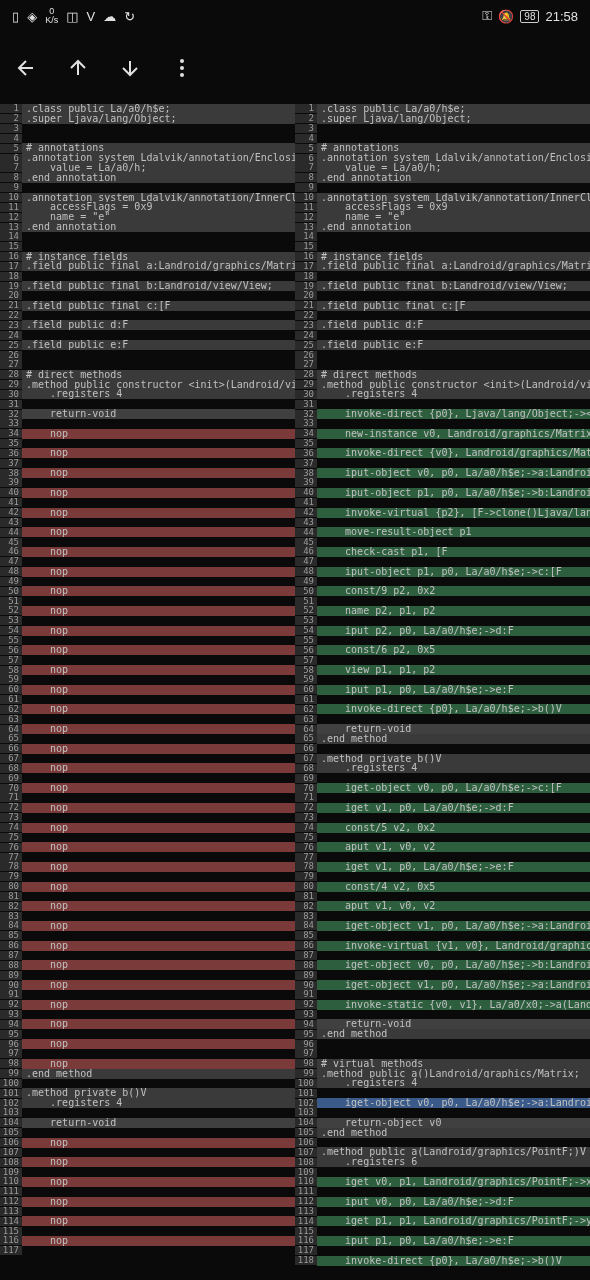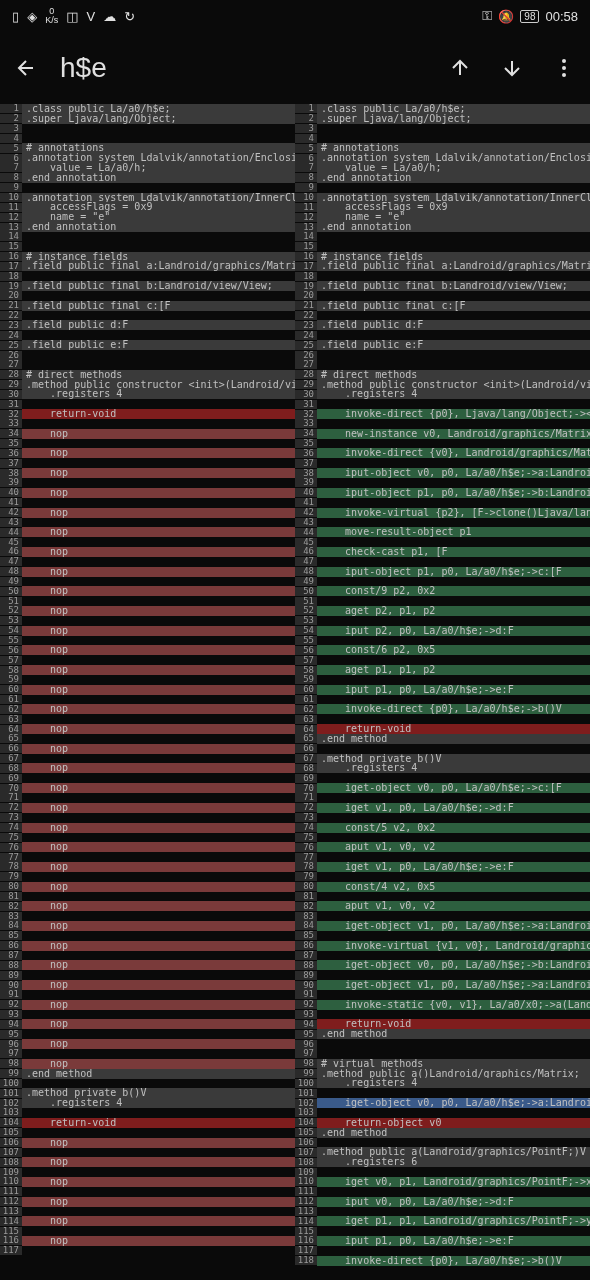--- a/index.html
+++ b/index.html
@@ -14,21 +14,21 @@
   .tb-icon { width: 36px; height: 36px; display: flex; align-items: center; justify-content: center; }
   .diff-wrap { display: flex; height: calc(1280px - 104px); font-family: monospace; font-size: 10px; line-height: 1; }
   .pane { width: 50%; overflow: hidden; }
   .line { display: flex; height: 9.85px; align-items: center; white-space: pre; }
   .ln { width: 22px; text-align: right; padding-right: 3px; color: #9a9a9a; background: #2a2a2a; flex-shrink: 0; font-size: 9px; }
   .txt { flex: 1; color: #c0c0c0; padding-left: 4px; overflow: hidden; text-overflow: clip; }
   .bg-ctx { background: #3a3a3a; }
   .bg-del { background: #7a3a3a; }
   .bg-add { background: #2d5f3f; }
   .bg-hl { background: #3a5a8a; }
-  .bg-sep { background: #7f1d1d; }
+  .bg-sep { background: #404040; }
   .lines { flex: 1; display: flex; flex-direction: column; }
 </style>
 </head>
 <body>
 
 <div class="status-bar">
   <div class="status-left">
     <span>▯</span>
     <span>◈</span>
     <span class="kbs">
@@ -37,31 +37,30 @@
     </span>
     <span>◫</span>
     <span>V</span>
     <span>☁</span>
     <span>↻</span>
   </div>
   <div class="status-right">
     <span>⚿</span>
     <span>🔕</span>
     <span class="battery-box">98</span>
-    <span>00:58</span>
+    <span>21:58</span>
   </div>
 </div>
 
 <div class="toolbar">
   <div class="tb-icon">
     <svg width="24" height="24" viewBox="0 0 24 24" fill="none" stroke="#e0e0e0" stroke-width="2">
         <path d="M19 12H5M12 19l-7-7 7-7"></path>
       </svg>
   </div>
-  <div class="title">h$e</div>
   <div class="tb-icon">
     <svg width="24" height="24" viewBox="0 0 24 24" fill="none" stroke="#e0e0e0" stroke-width="2">
         <path d="M12 19V5M5 12l7-7 7 7"></path>
       </svg>
   </div>
   <div class="tb-icon">
     <svg width="24" height="24" viewBox="0 0 24 24" fill="none" stroke="#e0e0e0" stroke-width="2">
         <path d="M12 5v14M19 12l-7 7-7-7"></path>
       </svg>
   </div>
@@ -242,27 +241,27 @@
         <div class="line"><span class="ln">42</span><span class="txt bg-add">    invoke-virtual {p2}, [F-&gt;clone()Ljava/lang/Object;</span></div>
         <div class="line"><span class="ln">43</span><span class="txt bg-add"></span></div>
         <div class="line"><span class="ln">44</span><span class="txt bg-add">    move-result-object p1</span></div>
         <div class="line"><span class="ln">45</span><span class="txt bg-add"></span></div>
         <div class="line"><span class="ln">46</span><span class="txt bg-add">    check-cast p1, [F</span></div>
         <div class="line"><span class="ln">47</span><span class="txt bg-add"></span></div>
         <div class="line"><span class="ln">48</span><span class="txt bg-add">    iput-object p1, p0, La/a0/h$e;-&gt;c:[F</span></div>
         <div class="line"><span class="ln">49</span><span class="txt bg-add"></span></div>
         <div class="line"><span class="ln">50</span><span class="txt bg-add">    const/9 p2, 0x2</span></div>
         <div class="line"><span class="ln">51</span><span class="txt bg-add"></span></div>
-        <div class="line"><span class="ln">52</span><span class="txt bg-add">    aget p2, p1, p2</span></div>
+        <div class="line"><span class="ln">52</span><span class="txt bg-add">    name p2, p1, p2</span></div>
         <div class="line"><span class="ln">53</span><span class="txt bg-add"></span></div>
         <div class="line"><span class="ln">54</span><span class="txt bg-add">    iput p2, p0, La/a0/h$e;-&gt;d:F</span></div>
         <div class="line"><span class="ln">55</span><span class="txt bg-add"></span></div>
         <div class="line"><span class="ln">56</span><span class="txt bg-add">    const/6 p2, 0x5</span></div>
         <div class="line"><span class="ln">57</span><span class="txt bg-add"></span></div>
-        <div class="line"><span class="ln">58</span><span class="txt bg-add">    aget p1, p1, p2</span></div>
+        <div class="line"><span class="ln">58</span><span class="txt bg-add">    view p1, p1, p2</span></div>
         <div class="line"><span class="ln">59</span><span class="txt bg-add"></span></div>
         <div class="line"><span class="ln">60</span><span class="txt bg-add">    iput p1, p0, La/a0/h$e;-&gt;e:F</span></div>
         <div class="line"><span class="ln">61</span><span class="txt bg-add"></span></div>
         <div class="line"><span class="ln">62</span><span class="txt bg-add">    invoke-direct {p0}, La/a0/h$e;-&gt;b()V</span></div>
         <div class="line"><span class="ln">63</span><span class="txt bg-add"></span></div>
         <div class="line"><span class="ln">64</span><span class="txt bg-sep">    return-void</span></div>
         <div class="line"><span class="ln">65</span><span class="txt bg-ctx">.end method</span></div>
         <div class="line"><span class="ln">66</span><span class="txt bg-ctx"></span></div>
         <div class="line"><span class="ln">67</span><span class="txt bg-ctx">.method private b()V</span></div>
         <div class="line"><span class="ln">68</span><span class="txt bg-ctx">    .registers 4</span></div>

